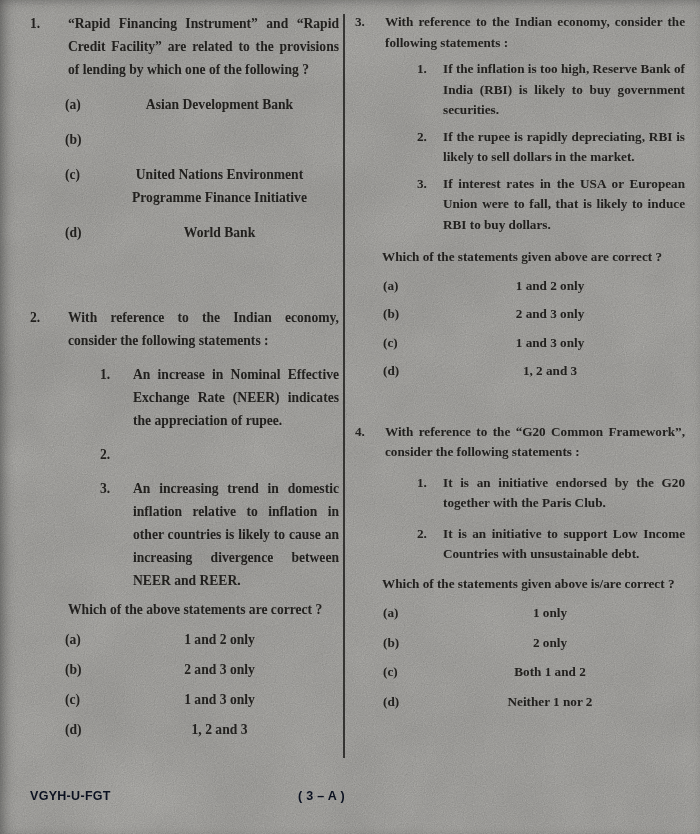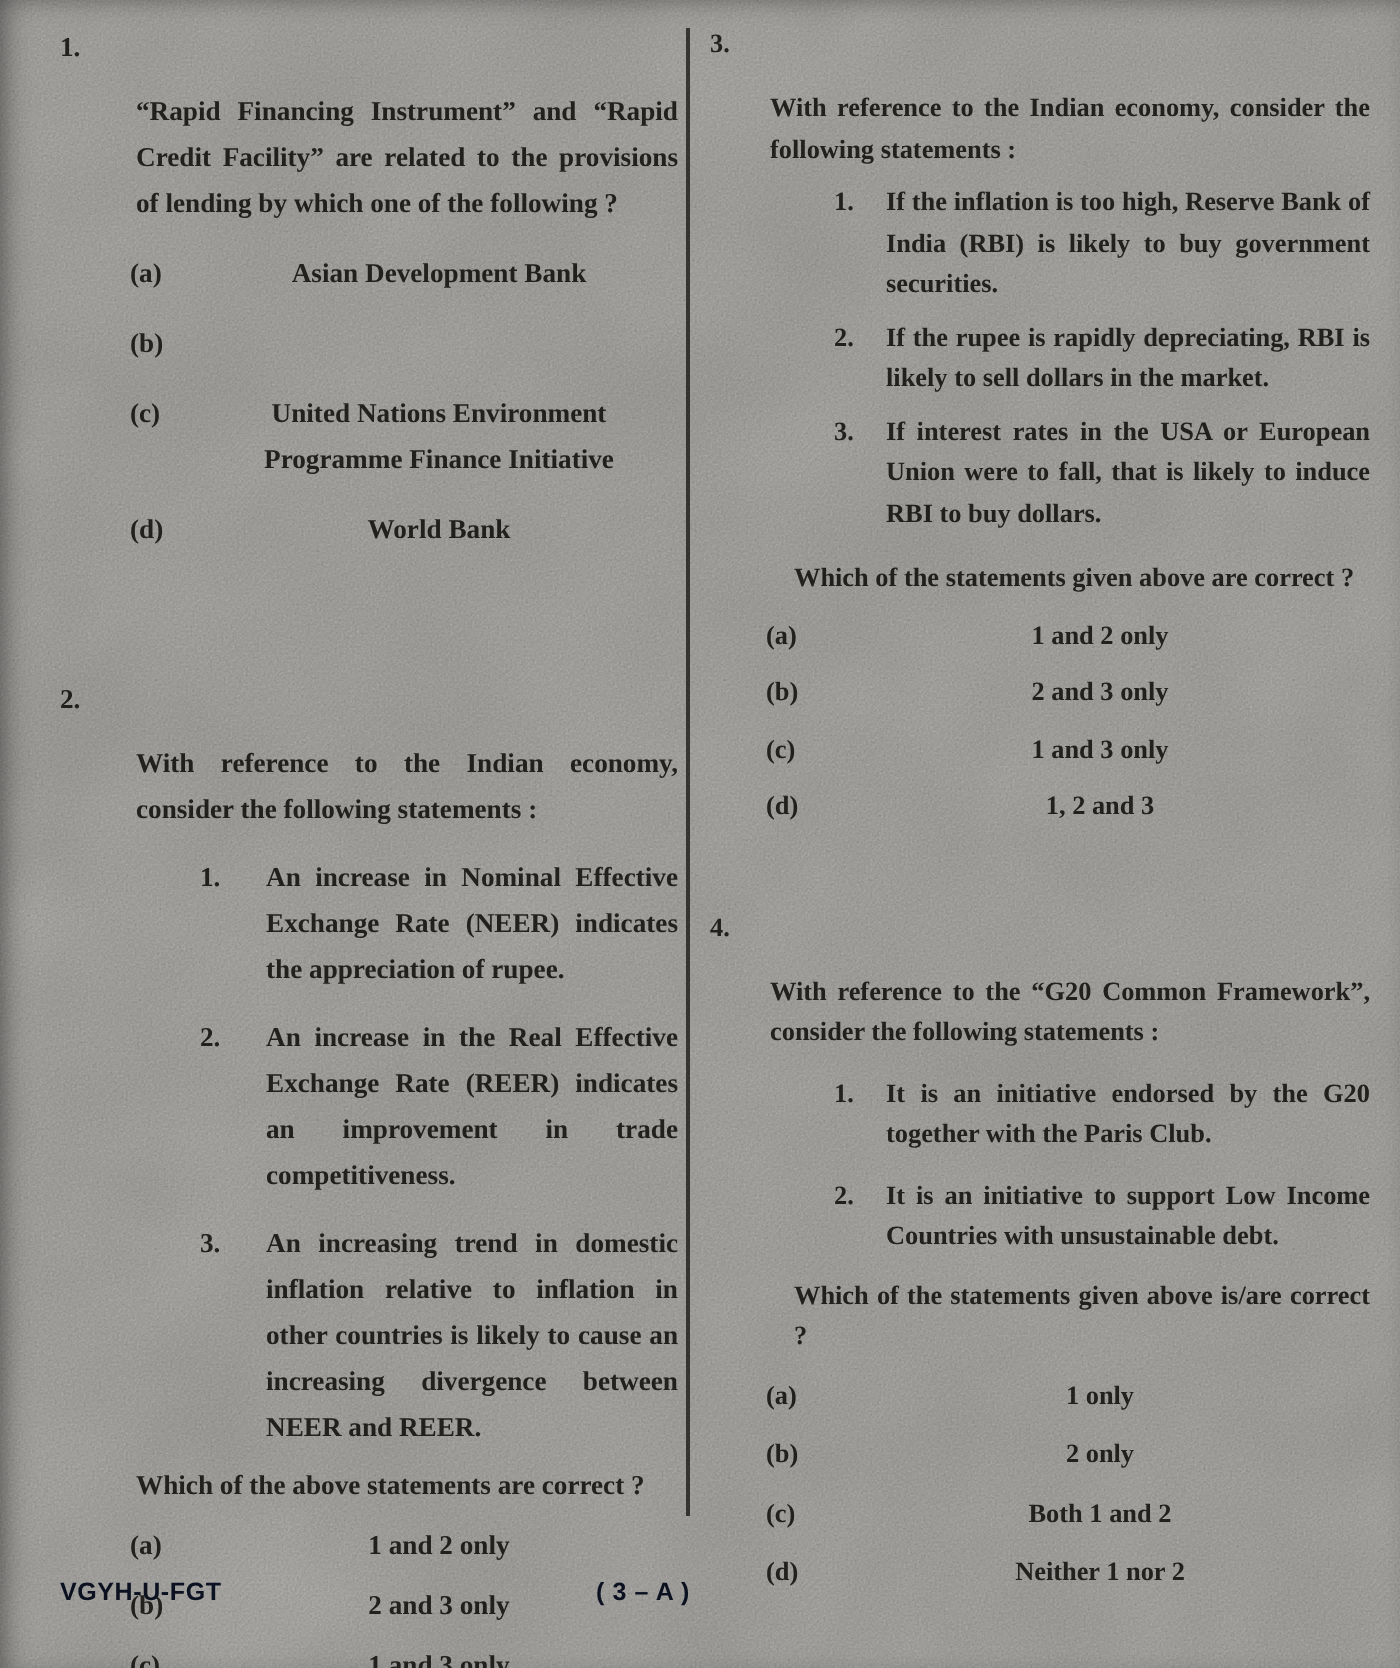--- a/index.html
+++ b/index.html
@@ -17,28 +17,28 @@
   }
   .page *{box-sizing:border-box;}
   .col{position:absolute;top:12px;}
   .col-left{left:30px;width:309px;font-size:13.6px;line-height:23px;}
   .col-right{left:355px;width:330px;font-size:13.2px;line-height:20.5px;}
   .divider{position:absolute;left:343px;top:14px;width:2px;height:744px;background:#454441;}
   p{margin:0;}
   .q-head{display:flex;align-items:flex-start;}
   .q-num{flex:0 0 38px;}
   .col-right .q-num{flex-basis:30px;}
-  .q-intro{flex:1;text-align:justify;margin-top:32px;}
+  .q-intro{flex:1;text-align:justify;}
   .st{display:flex;margin-left:70px;}
   .st-num{flex:0 0 33px;}
   .st-text{flex:1;text-align:justify;}
   .col-right .st{margin-left:62px;}
   .col-right .st-num{flex-basis:26px;}
   .stem{margin-left:38px;text-align:justify;}
-  .col-right .stem{margin-left:42px;}
+  .col-right .stem{margin-left:27px;}
   .opt{display:flex;margin-left:35px;}
   .opt-label{flex:0 0 35px;}
   .opt-text{flex:1;text-align:center;}
   .col-right .opt{margin-left:28px;}
   .col-right .opt-label{flex-basis:32px;}
   .col-left .q + .q{margin-top:62px;}
   .col-right .q + .q{margin-top:40px;}
   .q1 .opt{margin-top:12px;}
   .q2 .st{margin-top:11px;}
   .q2 .stem{margin-top:6px;font-family:Liberation Serif, serif;}
@@ -93,21 +93,20 @@
       <div class="q-head">
         <span class="q-num">2.</span>
         <p class="q-intro">With reference to the Indian economy, consider the following statements :</p>
       </div>
       <div class="st">
         <span class="st-num">1.</span>
         <p class="st-text">An increase in Nominal Effective Exchange Rate (NEER) indicates the appreciation of rupee.</p>
       </div>
       <div class="st">
         <span class="st-num">2.</span>
-        <p class="st-text">An increase in the Real Effective Exchange Rate (REER) indicates an improvement in trade competitiveness.</p>
       </div>
       <div class="st">
         <span class="st-num">3.</span>
         <p class="st-text">An increasing trend in domestic inflation relative to inflation in other countries is likely to cause an increasing divergence between NEER and REER.</p>
       </div>
       <p class="stem">Which of the above statements are correct ?</p>
       <div class="opt">
         <span class="opt-label">(a)</span>
         <span class="opt-text">1 and 2 only</span>
       </div>

